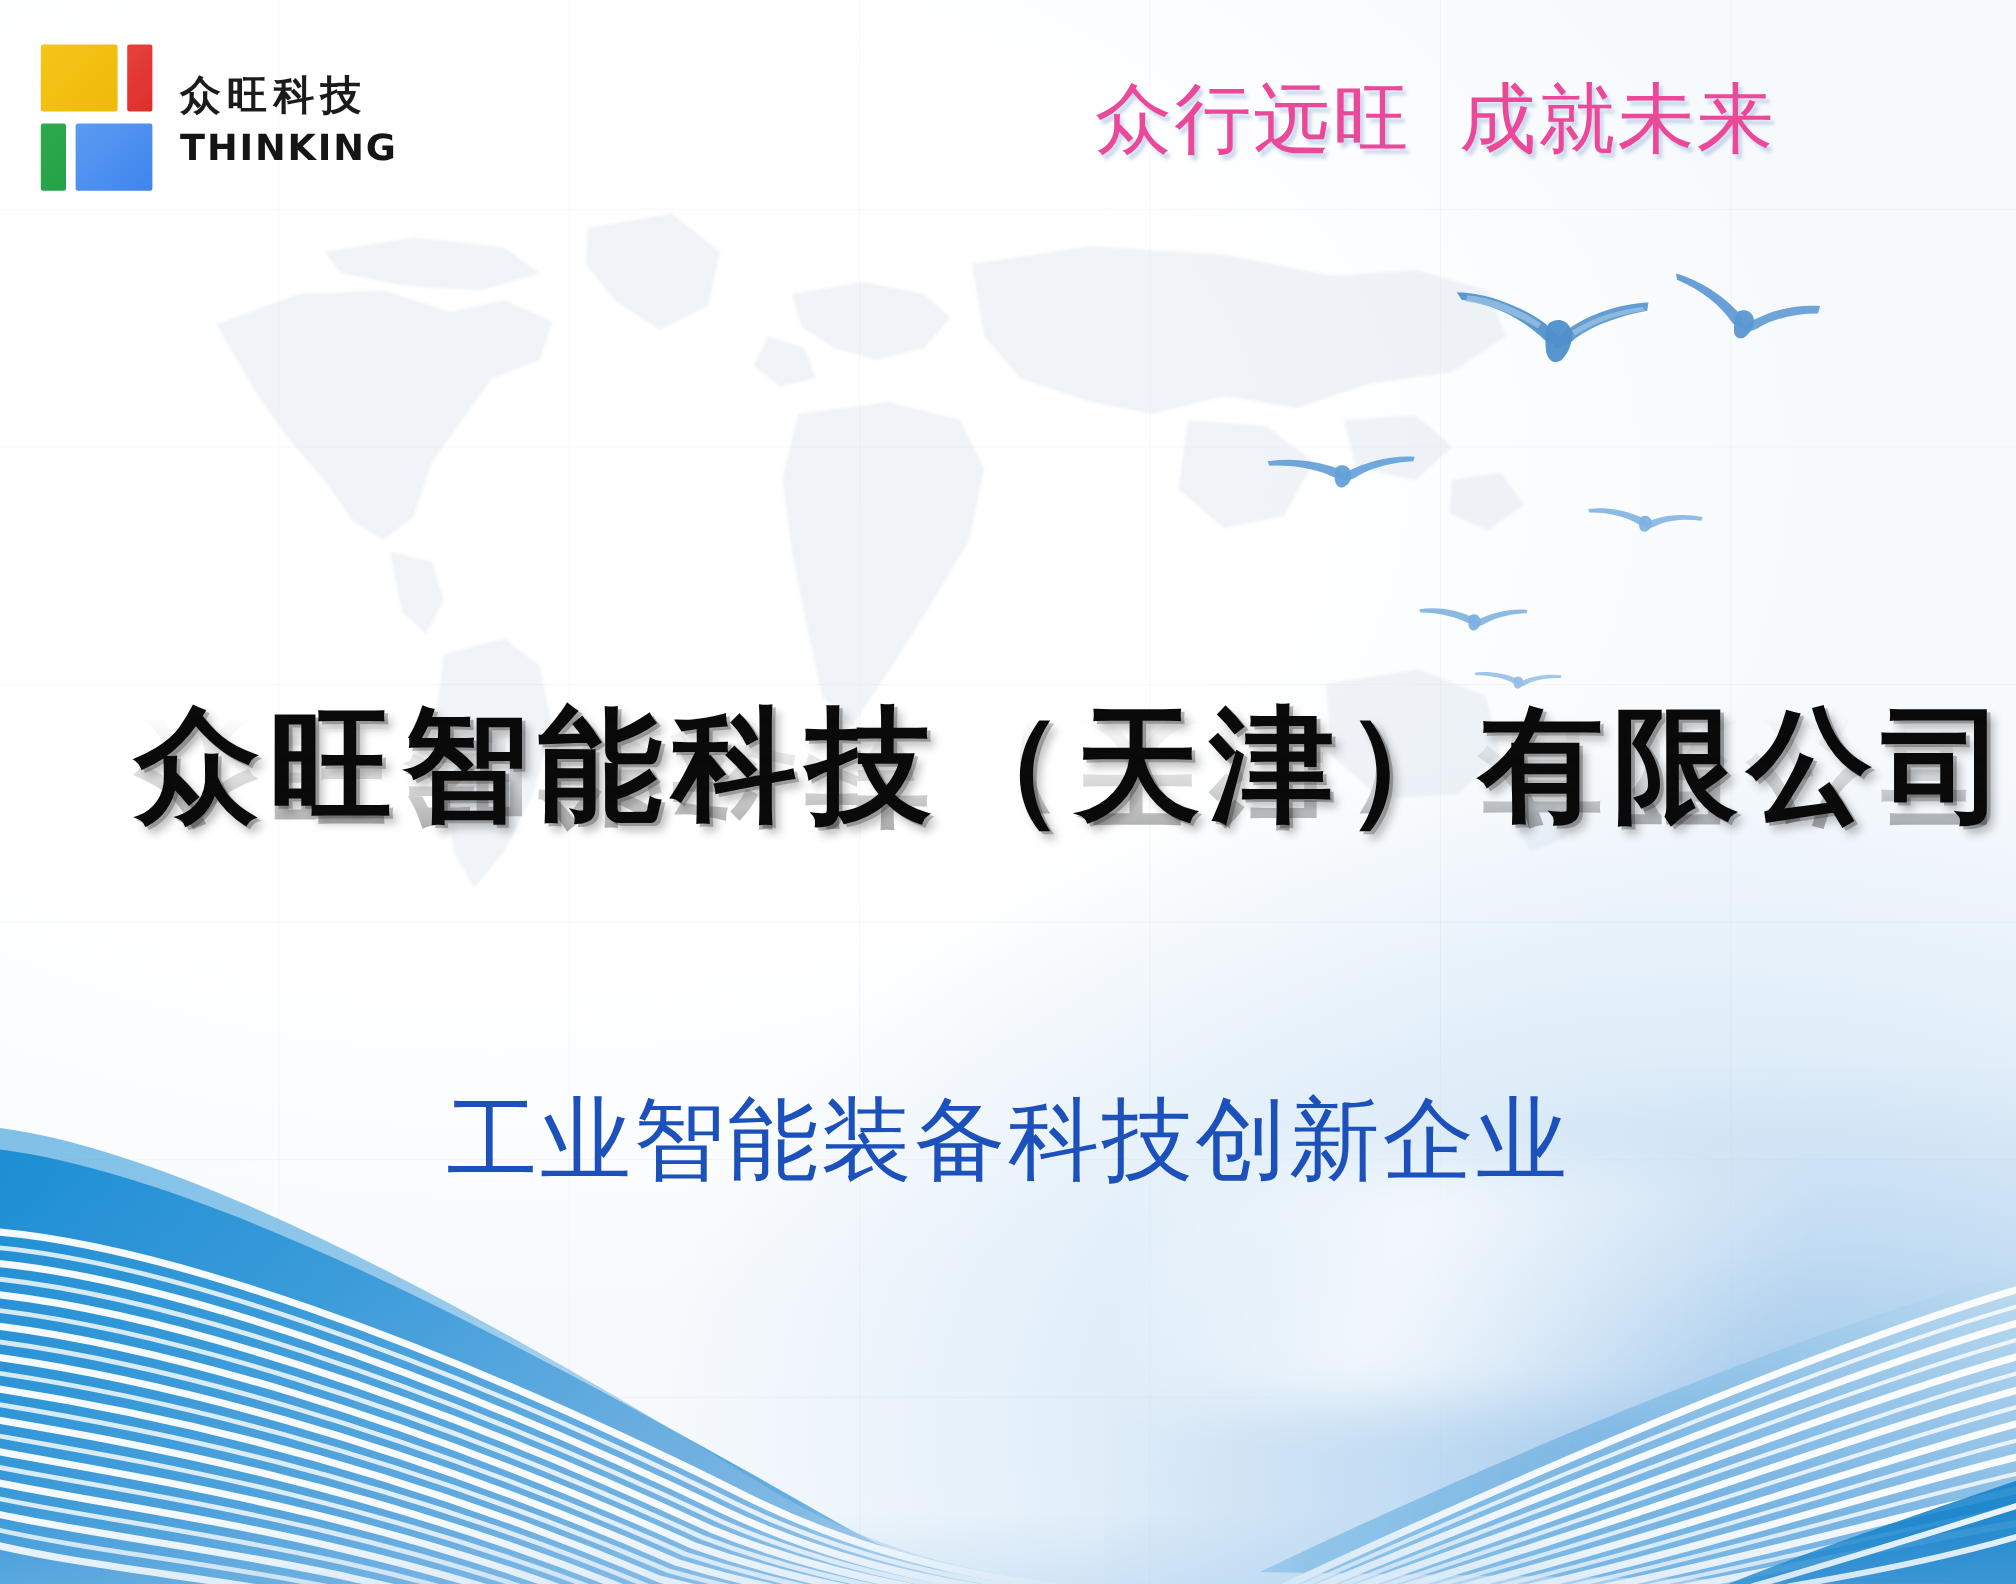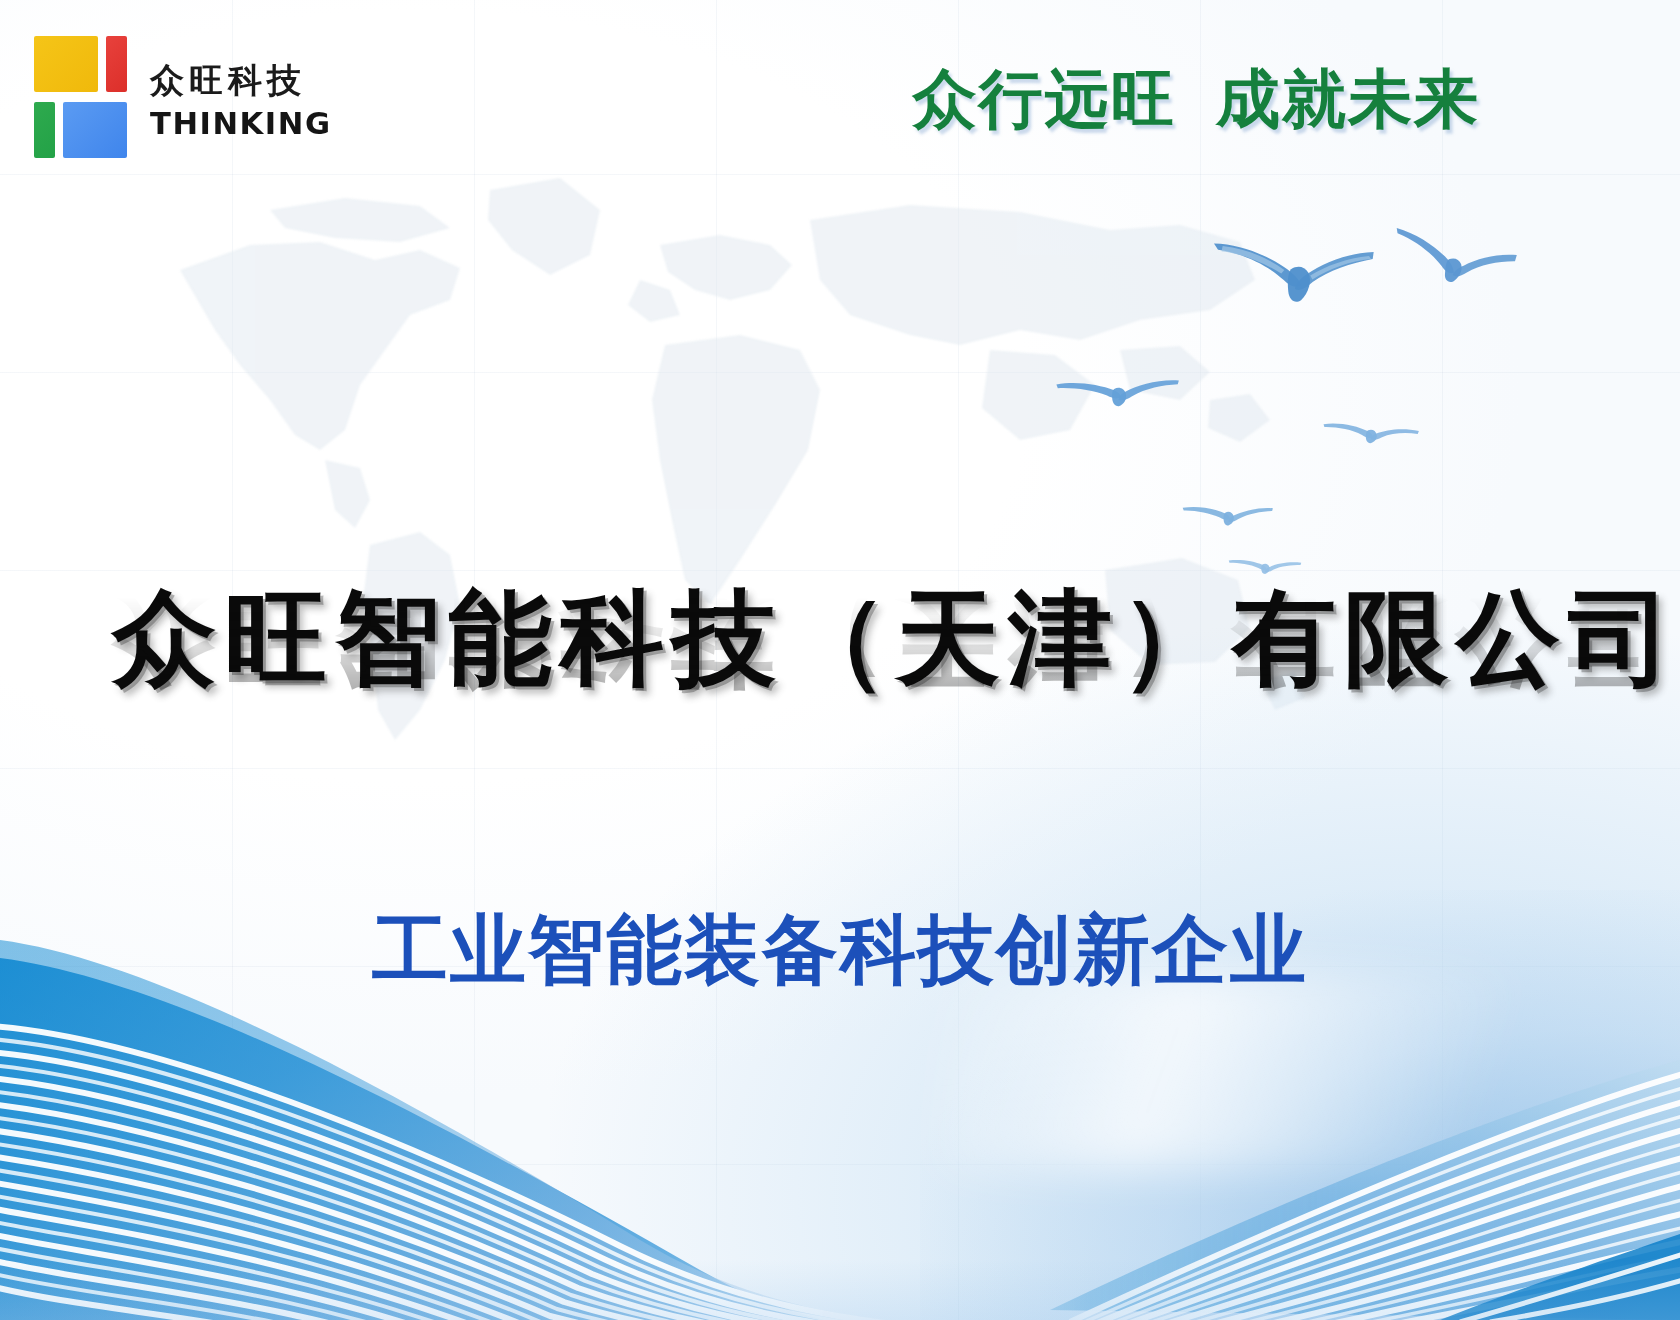--- a/index.html
+++ b/index.html
@@ -82,21 +82,21 @@
     left: 0; top: 0;
     width: 1680px;
     height: 185px;
     z-index: 20;
   }
   .logo-block {
     position: absolute;
     left: 34px;
     top: 36px;
     display: flex;
-    align-items: flex-start;
+    align-items: center;
   }
   .logo-mark {
     position: relative;
     width: 96px;
     height: 124px;
   }
   .sq { position: absolute; border-radius: 2px; }
   .sq-yellow { left: 0;   top: 0;   width: 64px; height: 56px; background: linear-gradient(135deg,#f5c518 0%,#f0b90b 100%); }
   .sq-red    { left: 72px;top: 0;   width: 21px; height: 56px; background: linear-gradient(135deg,#e8413c 0%,#dc2f2a 100%); }
   .sq-green  { left: 0;   top: 66px;width: 21px; height: 56px; background: linear-gradient(135deg,#2eaa4e 0%,#23a247 100%); }
@@ -129,22 +129,22 @@
     transform: scaleX(1.02);
     transform-origin: left center;
   }
 
   .slogan {
     position: absolute;
     right: 200px;
     top: 56px;
     font-family: "Liberation Sans", sans-serif;
     font-size: 64px;
-    font-weight: 700;
-    color: #15803d;
+    font-weight: 400;
+    color: #ec4899;
     letter-spacing: 2px;
     white-space: pre;
     text-shadow: 3px 4px 3px rgba(110,150,200,0.35);
     margin-left: 20px;
   }
 
   
   .birds { position: absolute; inset: 0; z-index: 12; pointer-events: none; }
   .bird { position: absolute; }
   .bird svg { display: block; overflow: visible; }
@@ -190,21 +190,21 @@
   
   .subtitle {
     position: absolute;
     left: 0;
     top: 900px;
     width: 1680px;
     text-align: center;
     z-index: 25;
     font-family: "Liberation Sans", sans-serif;
     font-size: 76px;
-    font-weight: 700;
+    font-weight: 400;
     color: #1c50ba;
     letter-spacing: 2px;
     white-space: pre;
   }
 
   
   .wave-left {
     position: absolute;
     left: 0; bottom: 0;
     width: 1080px; height: 380px;

